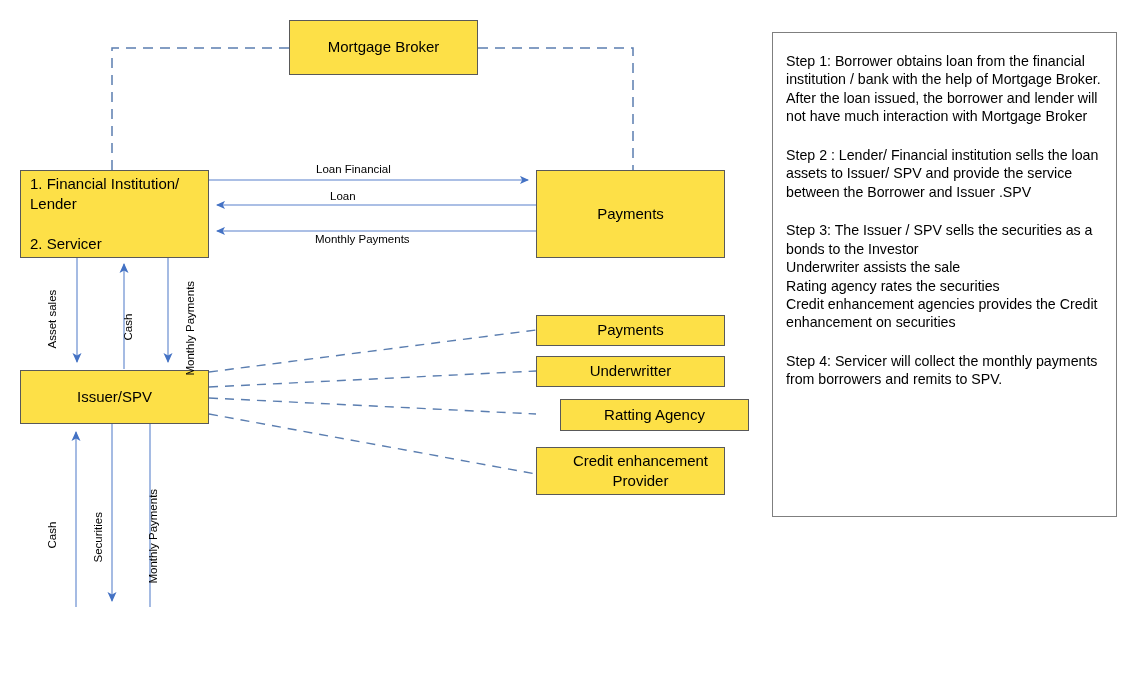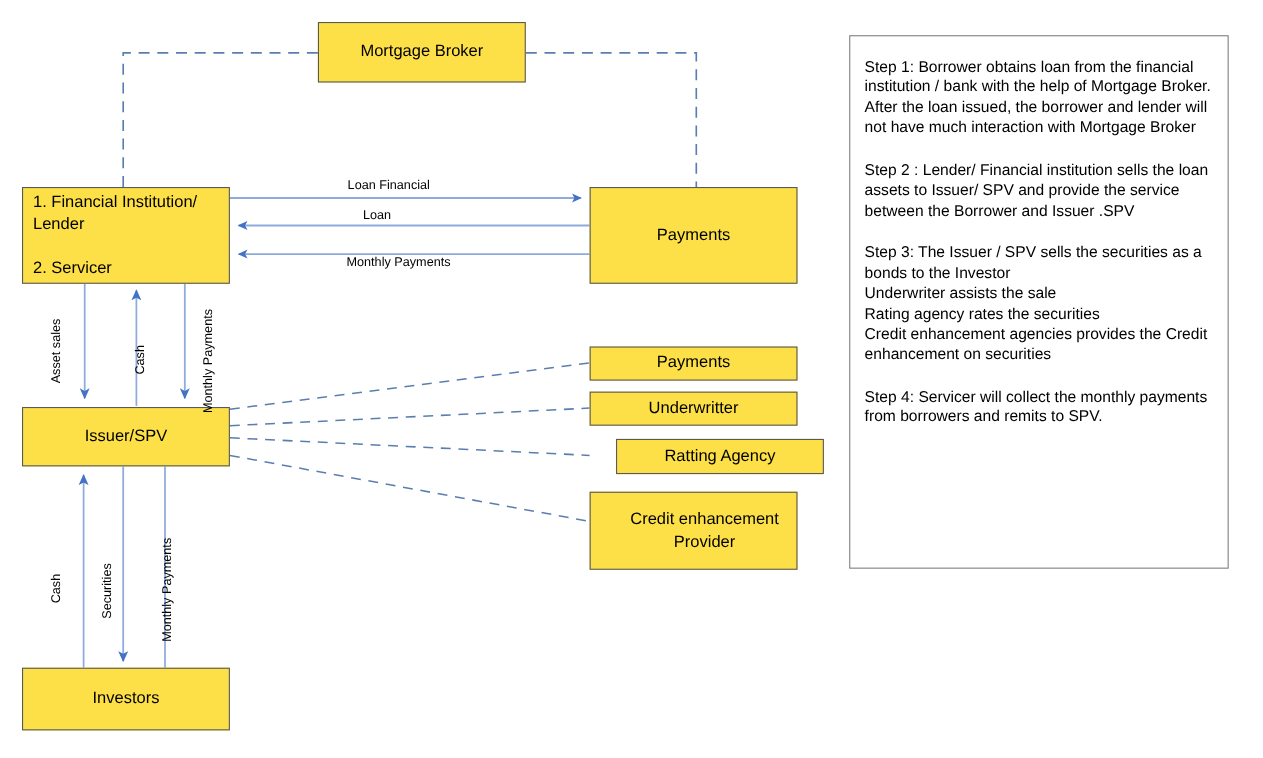--- a/index.html
+++ b/index.html
@@ -174,37 +174,34 @@
   </div>
 
   <div class="node" style="left:536px; top:170px; width:189px; height:88px;">
     <span class="node-label">Payments</span>
   </div>
 
   <div class="node" style="left:20px; top:370px; width:189px; height:54px;">
     <span class="node-label">Issuer/SPV</span>
   </div>
 
-  <div class="node" style="left:20px; top:607px; width:189px; height:57px;">
-    <span class="node-label">Investors</span>
-  </div>
 
   <div class="node" style="left:536px; top:315px; width:189px; height:31px;">
     <span class="node-label">Payments</span>
   </div>
 
   <div class="node" style="left:536px; top:356px; width:189px; height:31px;">
     <span class="node-label">Underwritter</span>
   </div>
 
   <div class="node" style="left:536px; top:399px; width:189px; height:32px;margin-left:24px;">
     <span class="node-label">Ratting Agency</span>
   </div>
 
-  <div class="node" style="left:536px; top:447px; width:189px; height:71px;padding-left:20px;">
+  <div class="node" style="left:536px; top:447px; width:189px; height:48px;padding-left:20px;">
     <span class="node-label">Credit enhancement
 Provider</span>
   </div>
 
   <div class="edge-label" style="left:316px; top:164px;">Loan Financial</div>
 
   <div class="edge-label" style="left:330px; top:191px;">Loan</div>
 
   <div class="edge-label" style="left:315px; top:234px;">Monthly Payments</div>
 

